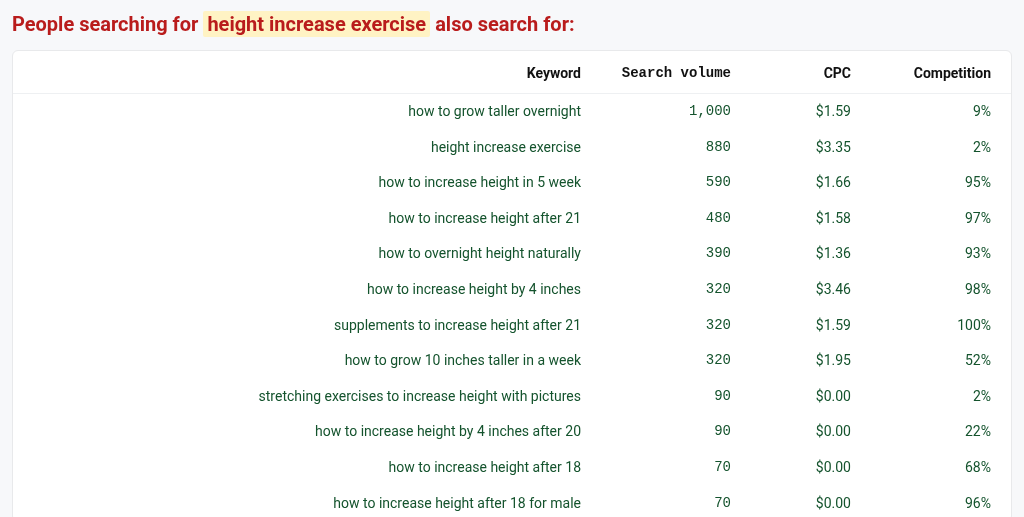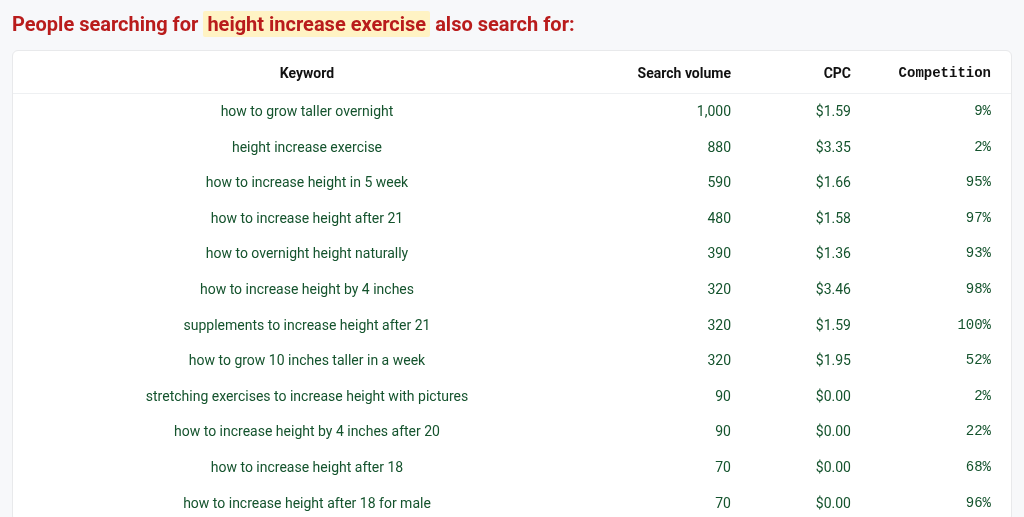--- a/index.html
+++ b/index.html
@@ -44,24 +44,24 @@
       border-bottom: 1px solid #eef0f2;
       color: #111;
       white-space: nowrap;
     }
     tbody td {
       padding: 8px 20px;
       font-size: 14px;
       color: #14532d;
       line-height: 1.4;
     }
-    .col-keyword { width: auto; text-align: center; }
-    .col-volume  { width: 150px; text-align: right; }
+    .col-keyword { width: auto; text-align: right; }
+    .col-volume  { width: 150px; text-align: right; font-family: Liberation Mono, monospace; }
     .col-cpc     { width: 120px; text-align: right; }
-    .col-comp    { width: 140px; text-align: right; font-family: Liberation Mono, monospace; }
+    .col-comp    { width: 140px; text-align: right; }
     thead th.col-volume,
     thead th.col-cpc,
     thead th.col-comp { text-align: right; }
     tbody td.col-volume,
     tbody td.col-cpc,
     tbody td.col-comp { }
   </style>
 </head>
 <body>
 

